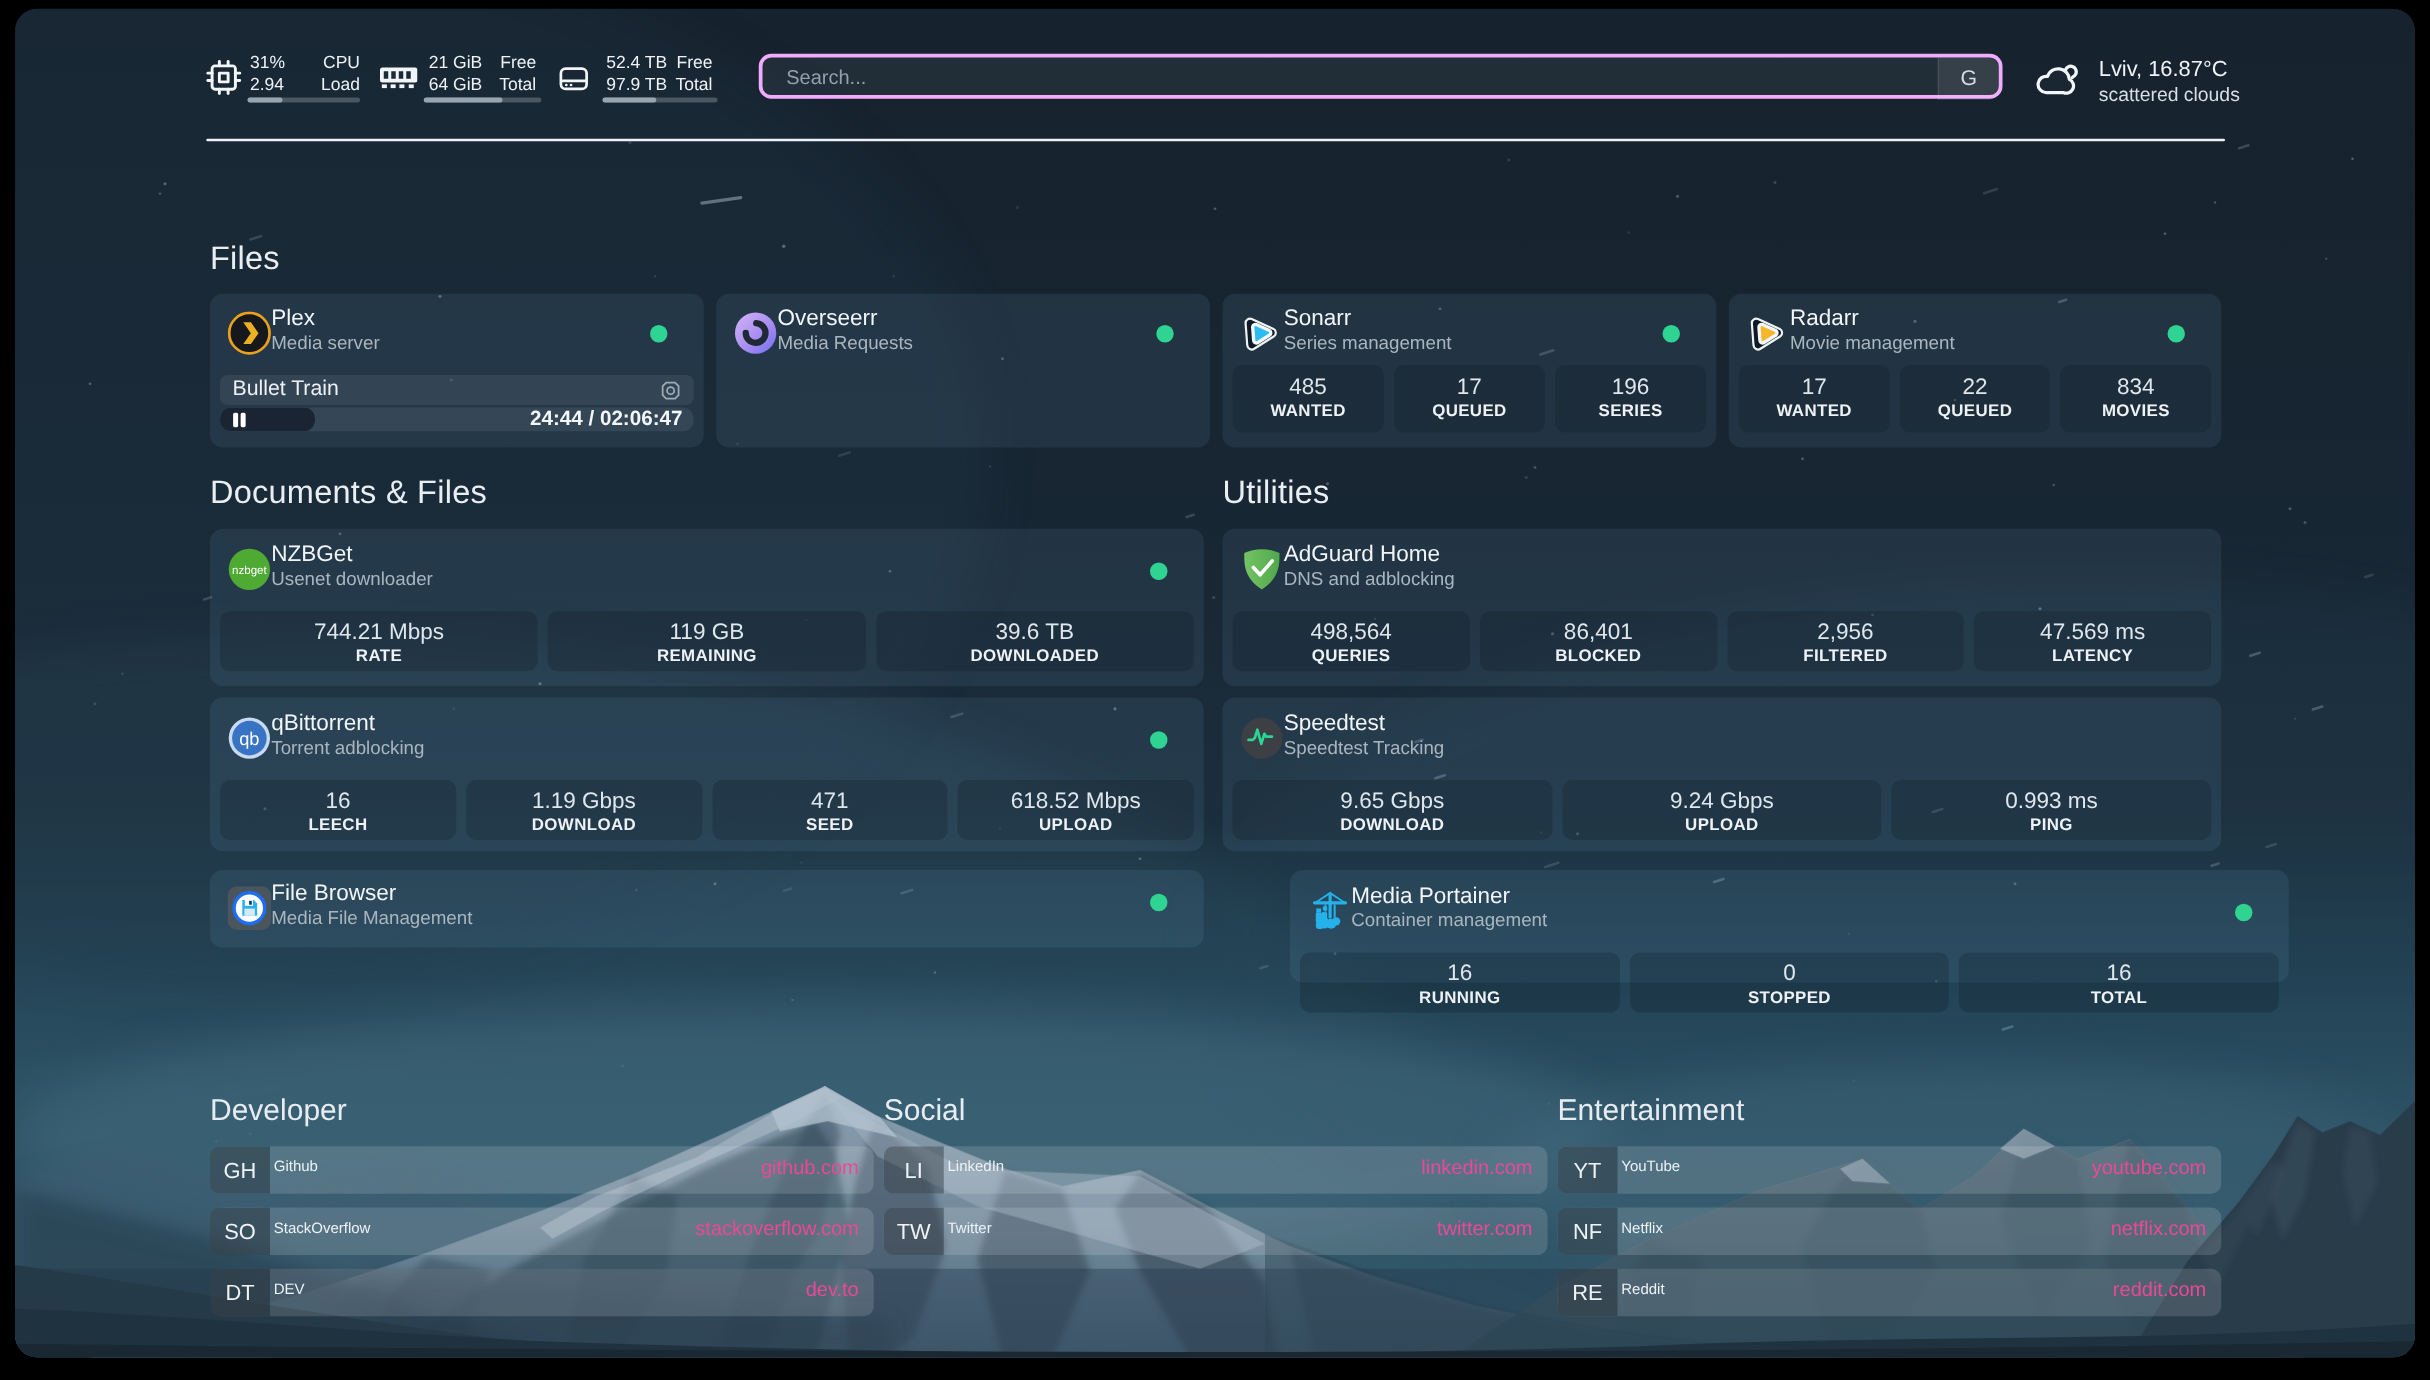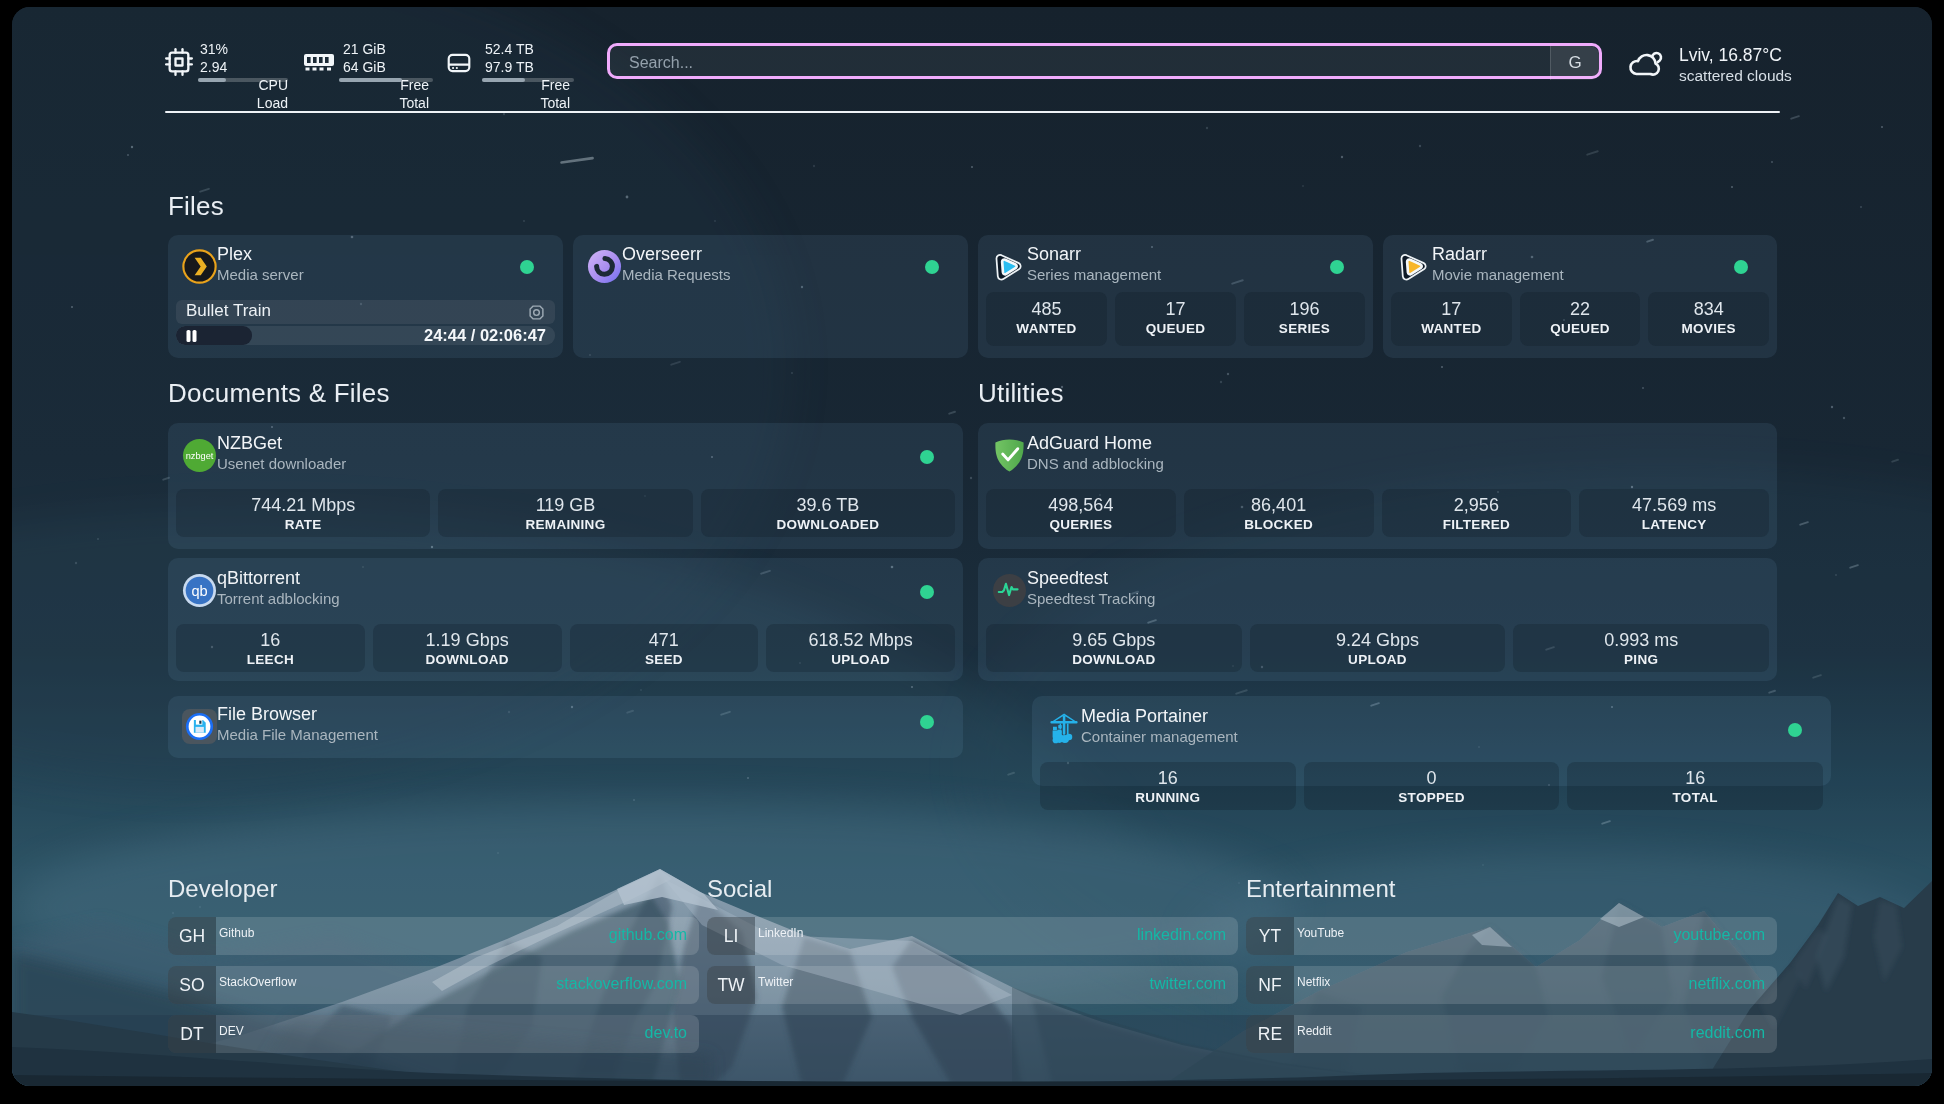--- a/index.html
+++ b/index.html
@@ -4,21 +4,21 @@
 <style>
   * { margin:0; padding:0; box-sizing:border-box; }
   html,body { width:1944px; height:1104px; background:#000; overflow:hidden;
     font-family:"Liberation Sans", sans-serif; }
   .screen { position:absolute; left:12px; top:7px; width:1920px; height:1079px;
     border-radius:18px; overflow:hidden; background:#17242f; }
   .bg { position:absolute; left:0; top:0; width:1920px; height:1079px; }
   .content { position:absolute; left:0; top:0; width:1920px; height:1079px; }
 
   
-  .res { position:absolute; display:flex; white-space:nowrap;flex-direction:column; }
+  .res { position:absolute; display:flex; white-space:nowrap; }
   .rescol { font-size:14px; line-height:18px; color:#eef3f7; }
   .bar { position:absolute; height:4px; border-radius:3px; background:rgba(255,255,255,0.22); }
   .bar i { display:block; height:4px; border-radius:3px; background:#97a5b0; }
   .search { position:absolute; left:595px; top:36px; width:995px; height:36px;
     border:3px solid #f0abfc; border-radius:10px; background:rgba(255,255,255,0.05);
     color:#94a1ac; font-size:16px; }
   .search .ph { position:absolute; left:19px; top:8px; }
   .search .g { position:absolute; right:0; top:0; width:49px; height:34px;
     background:rgba(255,255,255,0.09); border-left:1px solid rgba(255,255,255,0.14); border-radius:0 9px 9px 0; color:#d6dde3;
     font-size:17px; text-align:center; line-height:34px; }
@@ -58,21 +58,21 @@
     background:rgba(255,255,255,0.08); overflow:hidden; }
   .prog .fill { position:absolute; left:0; top:0; width:76px; height:19px; background:#1b2433; border-radius:9px; }
   .prog .time { position:absolute; right:9px; top:0px; font-size:16.5px; line-height:19px; font-weight:700; color:#f4f7fa; }
 
   
   .bm { position:absolute; height:38px; border-radius:8px; background:rgba(255,255,255,0.14);
     overflow:hidden; color:#eef2f6; }
   .bm .ab { position:absolute; left:0; top:0; width:48px; height:38px; background:rgba(8,16,24,0.35);
     text-align:center; line-height:38px; font-size:17.5px; }
   .bm .nm { position:absolute; left:51px; top:9px; font-size:12px; }
-  .bm .url { position:absolute; right:12px; top:9px; font-size:16px; color:#14b8a6; }
+  .bm .url { position:absolute; right:12px; top:9px; font-size:16px; color:#ec4899; }
 </style>
 </head>
 <body>
 <div class="screen">
   <svg class="bg" viewBox="0 0 1920 1079" preserveAspectRatio="none">
     <defs>
       <linearGradient id="sky" x1="0" y1="0" x2="0" y2="1">
         <stop offset="0" stop-color="#16222d"></stop>
         <stop offset="0.42" stop-color="#182734"></stop>
         <stop offset="0.60" stop-color="#1b2e3d"></stop>

